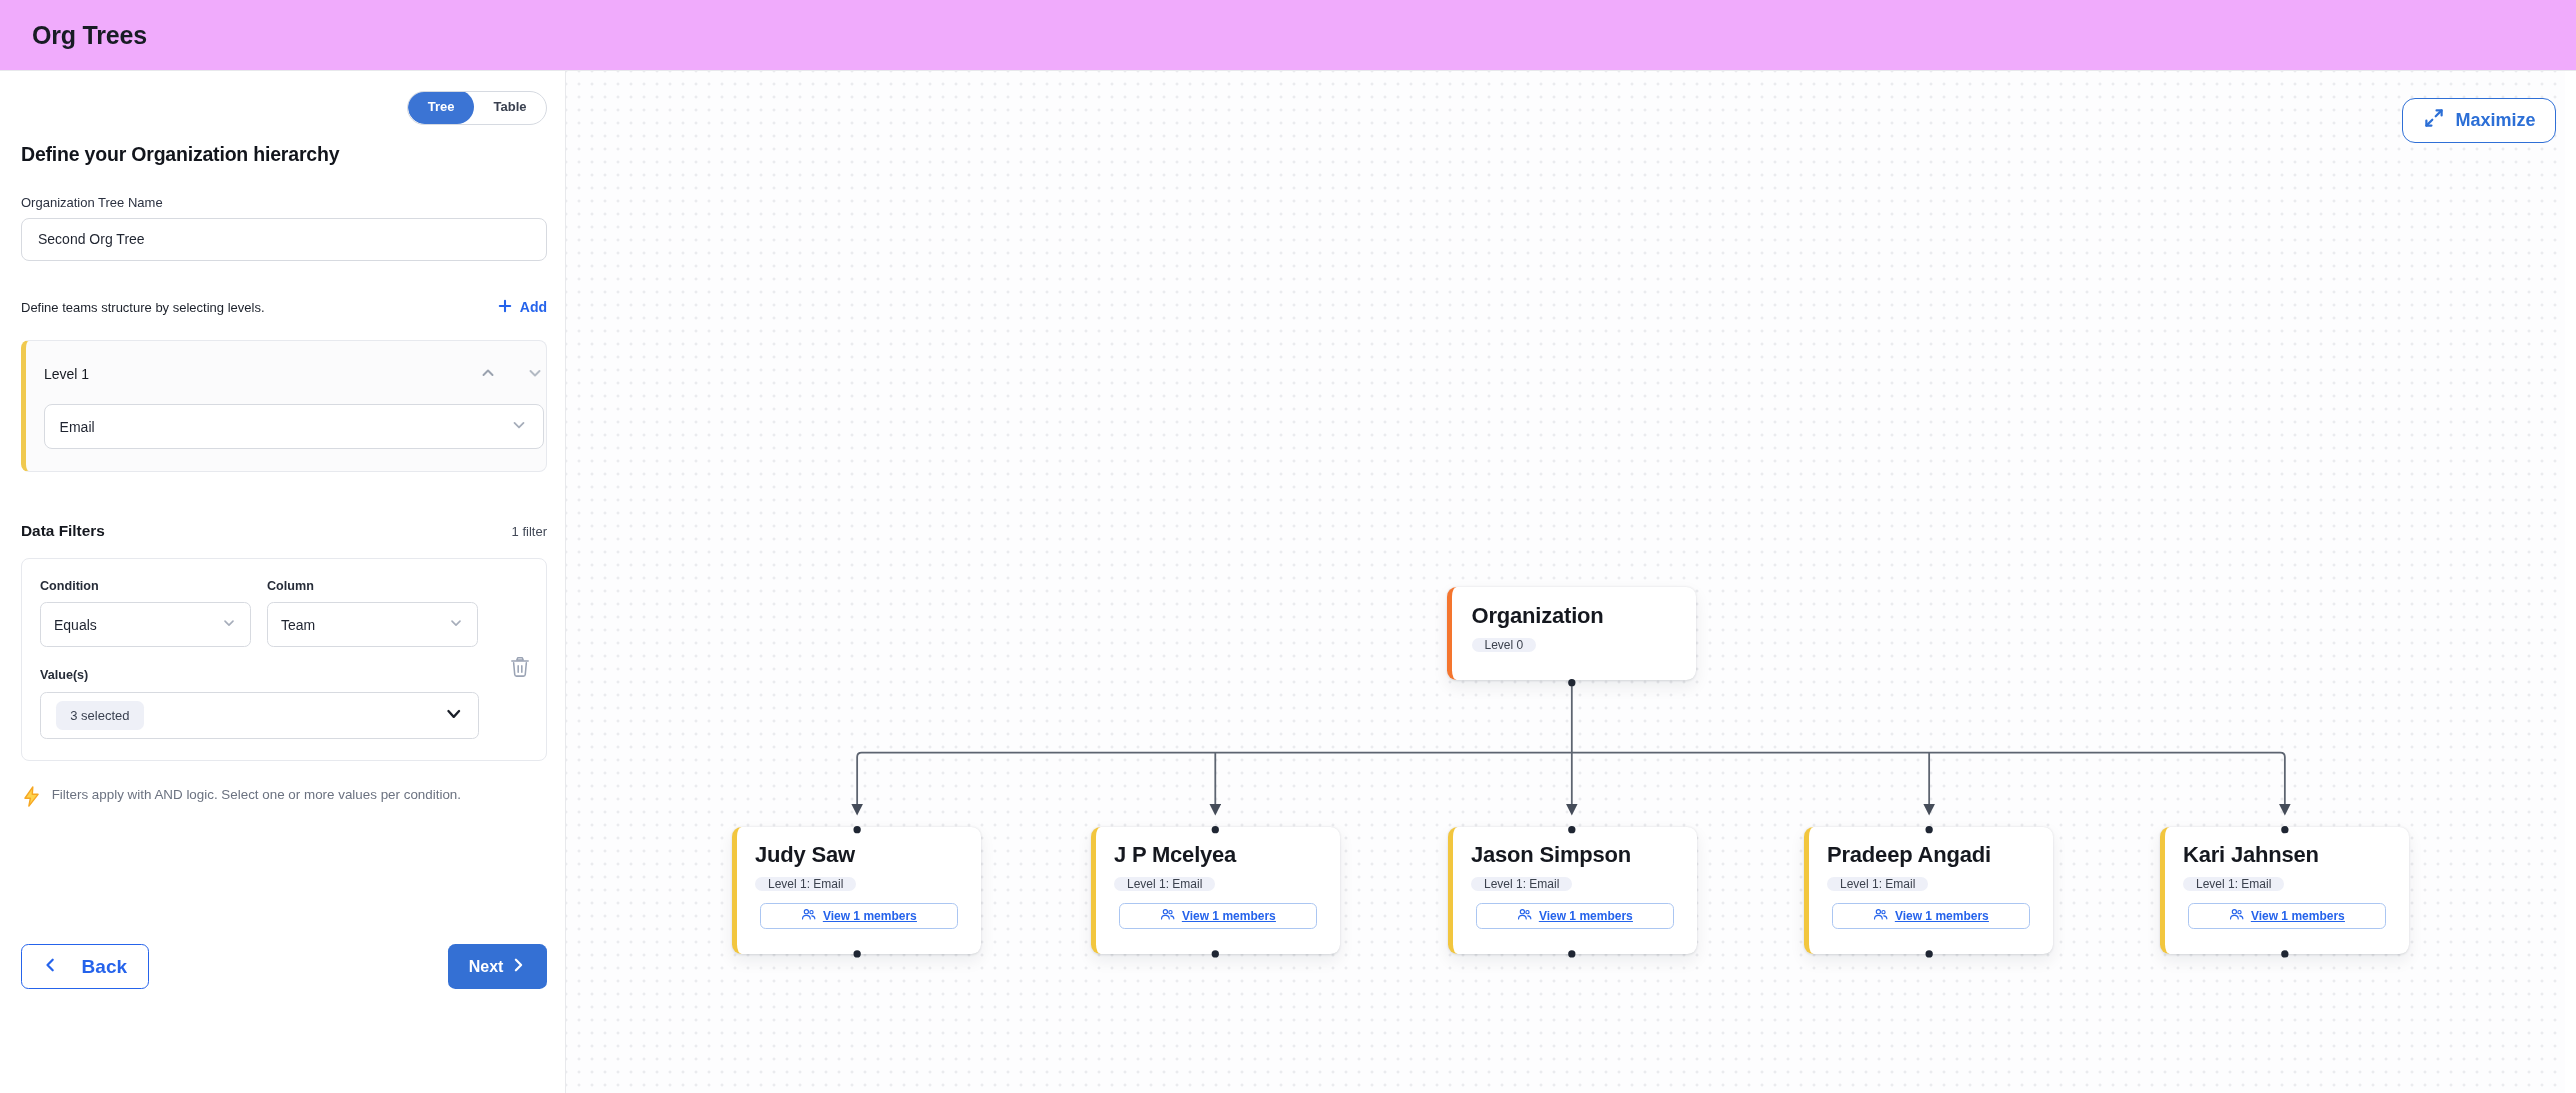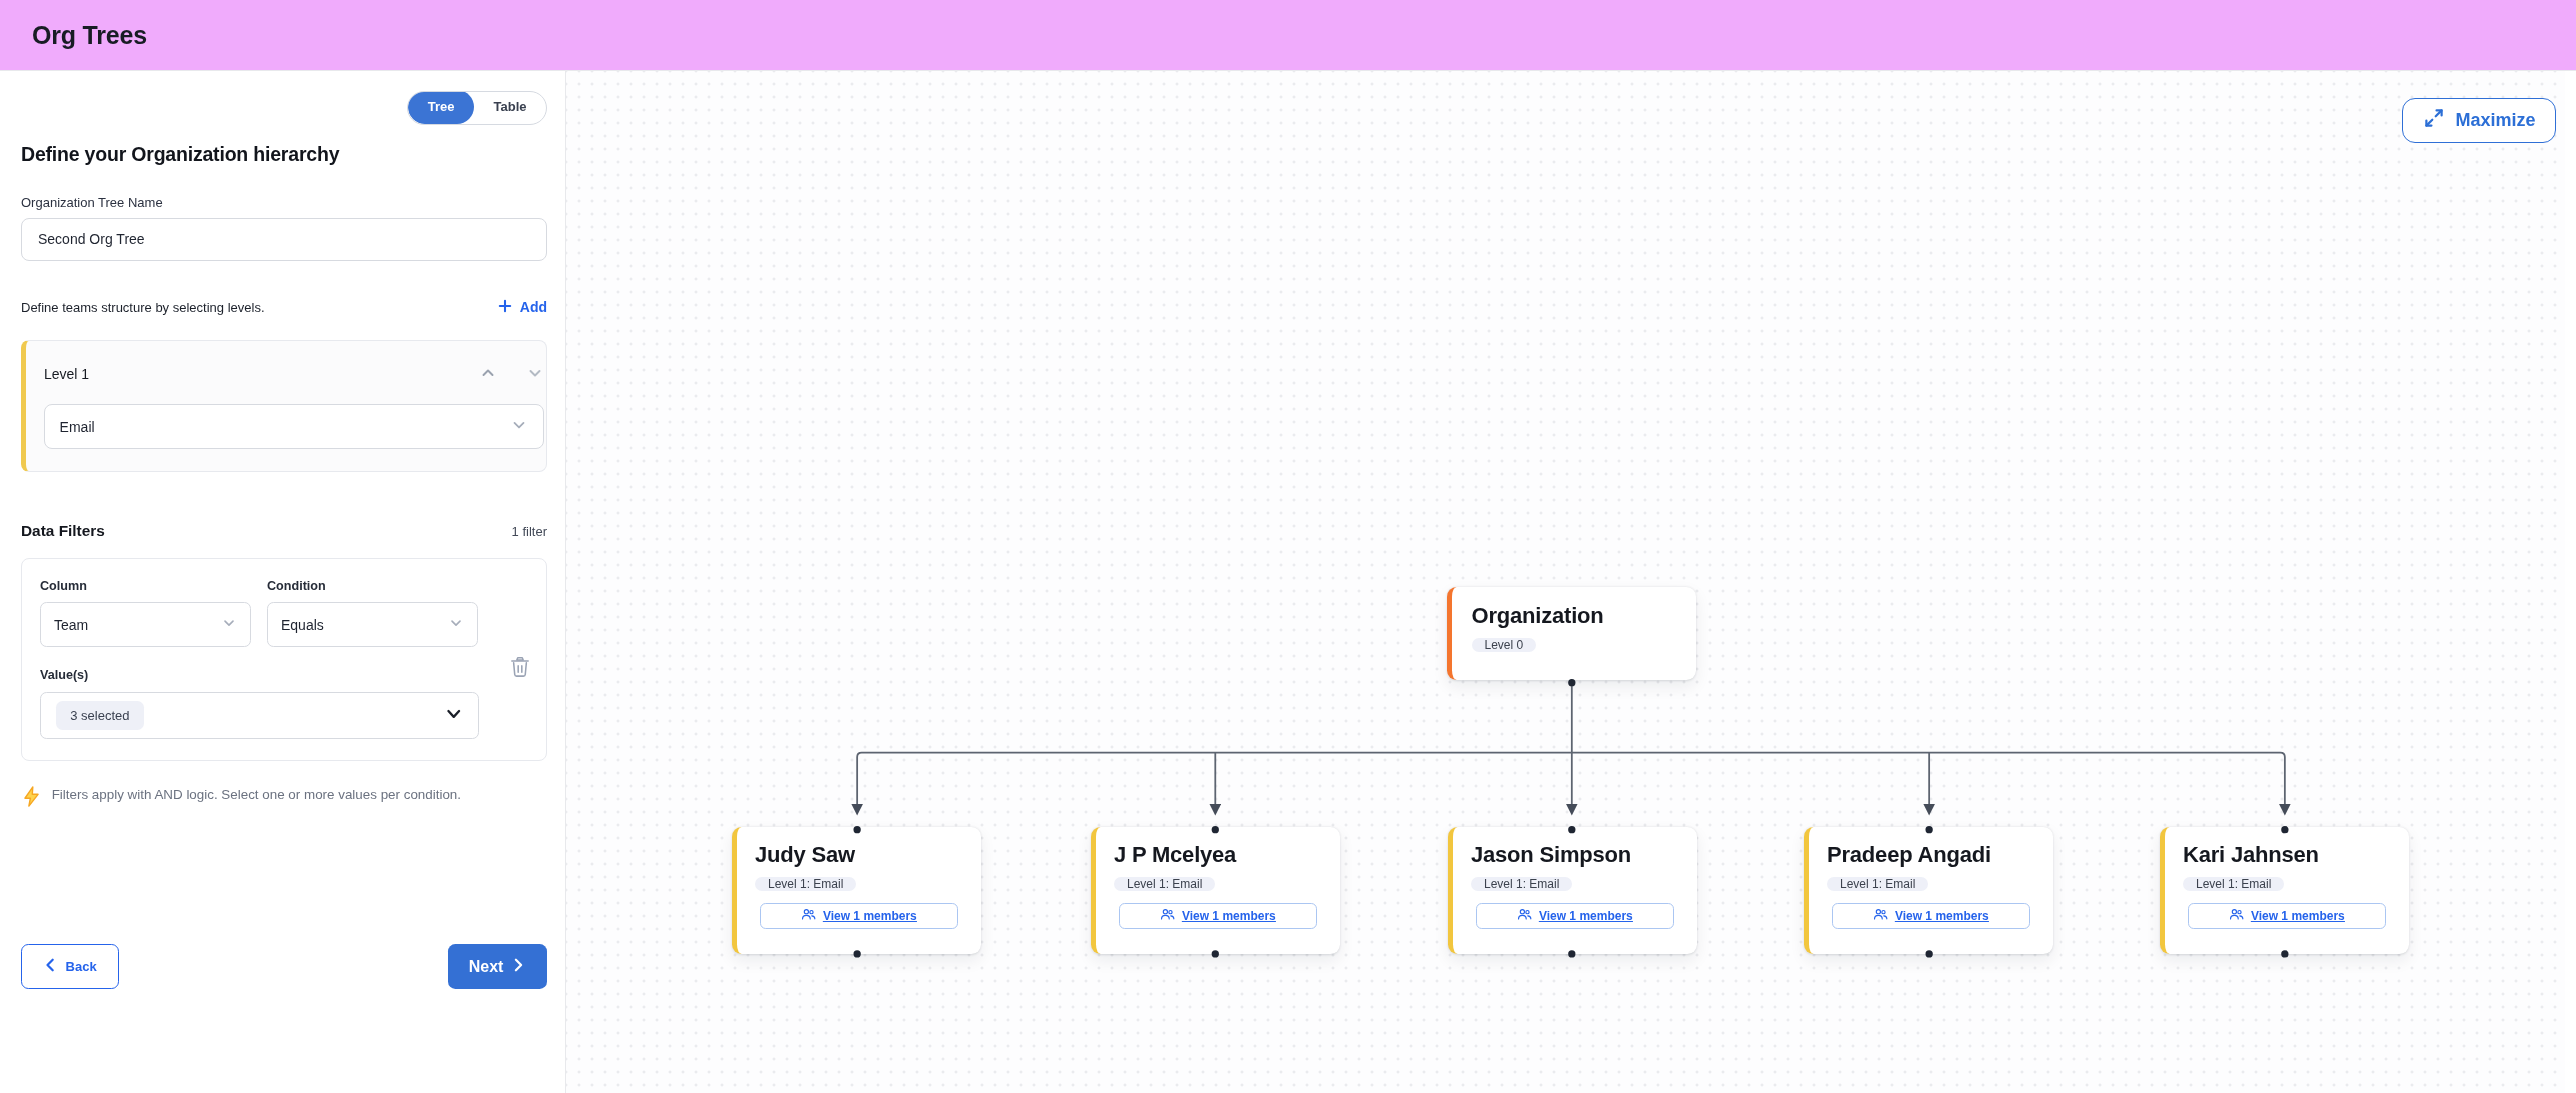--- a/index.html
+++ b/index.html
@@ -51,21 +51,21 @@
   .values-label { margin-top:21px; font-size:12.6px; font-weight:700; color:#262c38; }
   .values-box { margin-top:9.7px; width:439px; height:47px; border:0.8px solid #d7dae0; border-radius:6.5px; background:#fff; display:flex; align-items:center; justify-content:space-between; padding:0 14.6px; cursor:pointer; }
   .chip { background:#eef0f7; color:#3a4150; font-size:13px; padding:7.3px 14.6px; border-radius:6.5px; }
 
   .add-filter-btn { margin-top:16px; width:100%; height:50px; border:1.6px dashed #bcd0f2; border-radius:9.7px; background:#fdfeff; color:#2563eb; font-size:14.6px; font-weight:700; display:flex; align-items:center; justify-content:center; gap:8px; cursor:pointer; font-family:inherit; }
 
   .note-row { margin-top:24px; display:flex; gap:9.7px; align-items:flex-start; }
   .note-text { font-size:13.4px; color:#6b7280; line-height:1.42; width:467px; }
 
   .footer-row { position:absolute; left:21px; right:18px; top:873px; display:flex; justify-content:space-between; }
-  .back-btn { height:45px; padding:0 21px; background:#fff; border:1.6px solid #2563eb; border-radius:7.3px; color:#2563eb; font-size:13px; font-weight:700; display:flex; align-items:center; gap:8px; cursor:pointer; font-family:inherit; }
+  .back-btn { height:45px; padding:0 21px; background:#fff; border:1.6px solid #2563eb; border-radius:7.3px; color:#2563eb; font-size:19px; font-weight:700; display:flex; align-items:center; gap:24px; cursor:pointer; font-family:inherit; }
   .next-btn { height:45px; padding:0 21px; background:#3470d4; border:none; border-radius:7.3px; color:#fff; font-size:16px; font-weight:700; display:flex; align-items:center; gap:8px; cursor:pointer; font-family:inherit; }
 
   
   .canvas { flex:1; position:relative; background-color:#fdfdfe;
     background-image:radial-gradient(circle,#e4e5e9 1.3px,transparent 1.4px);
     background-size:13px 13px; background-position:6.5px 6.5px; }
   .right-gutter { position:absolute; top:0; right:0; bottom:0; width:10.6px; background:#fff; }
 
   .maximize-btn { position:absolute; top:27px; right:20px; height:45px; padding:0 19.5px; background:#fff; border:1.6px solid #2f6fd6; border-radius:13px; color:#2c6fd6; font-size:18px; font-weight:700; display:flex; align-items:center; gap:10.6px; cursor:pointer; z-index:5; font-family:inherit; }
 
@@ -148,34 +148,34 @@
       </div>
 
       <div class="filters-head">
         <span class="filters-title">Data Filters</span>
         <span class="filters-count">1 filter</span>
       </div>
 
       <div class="filter-card">
         <div class="filter-grid">
           <div class="fcol">
-            <div class="flabel">Column</div>
+            <div class="flabel">Condition</div>
             <div class="fselect">
-              <span>Team</span>
+              <span>Equals</span>
               <span>
                 <svg width="16" height="16" viewBox="0 0 22 22">
                     <polyline points="5.5,8.5 11,14 16.5,8.5" fill="none" stroke="#a6adba" stroke-width="2.2" stroke-linecap="round" stroke-linejoin="round"></polyline>
                   </svg>
               </span>
             </div>
           </div>
           <div class="fcol">
-            <div class="flabel">Condition</div>
+            <div class="flabel">Column</div>
             <div class="fselect">
-              <span>Equals</span>
+              <span>Team</span>
               <span>
                 <svg width="16" height="16" viewBox="0 0 22 22">
                     <polyline points="5.5,8.5 11,14 16.5,8.5" fill="none" stroke="#a6adba" stroke-width="2.2" stroke-linecap="round" stroke-linejoin="round"></polyline>
                   </svg>
               </span>
             </div>
           </div>
         </div>
 
         <button class="icon-btn trash-btn">

